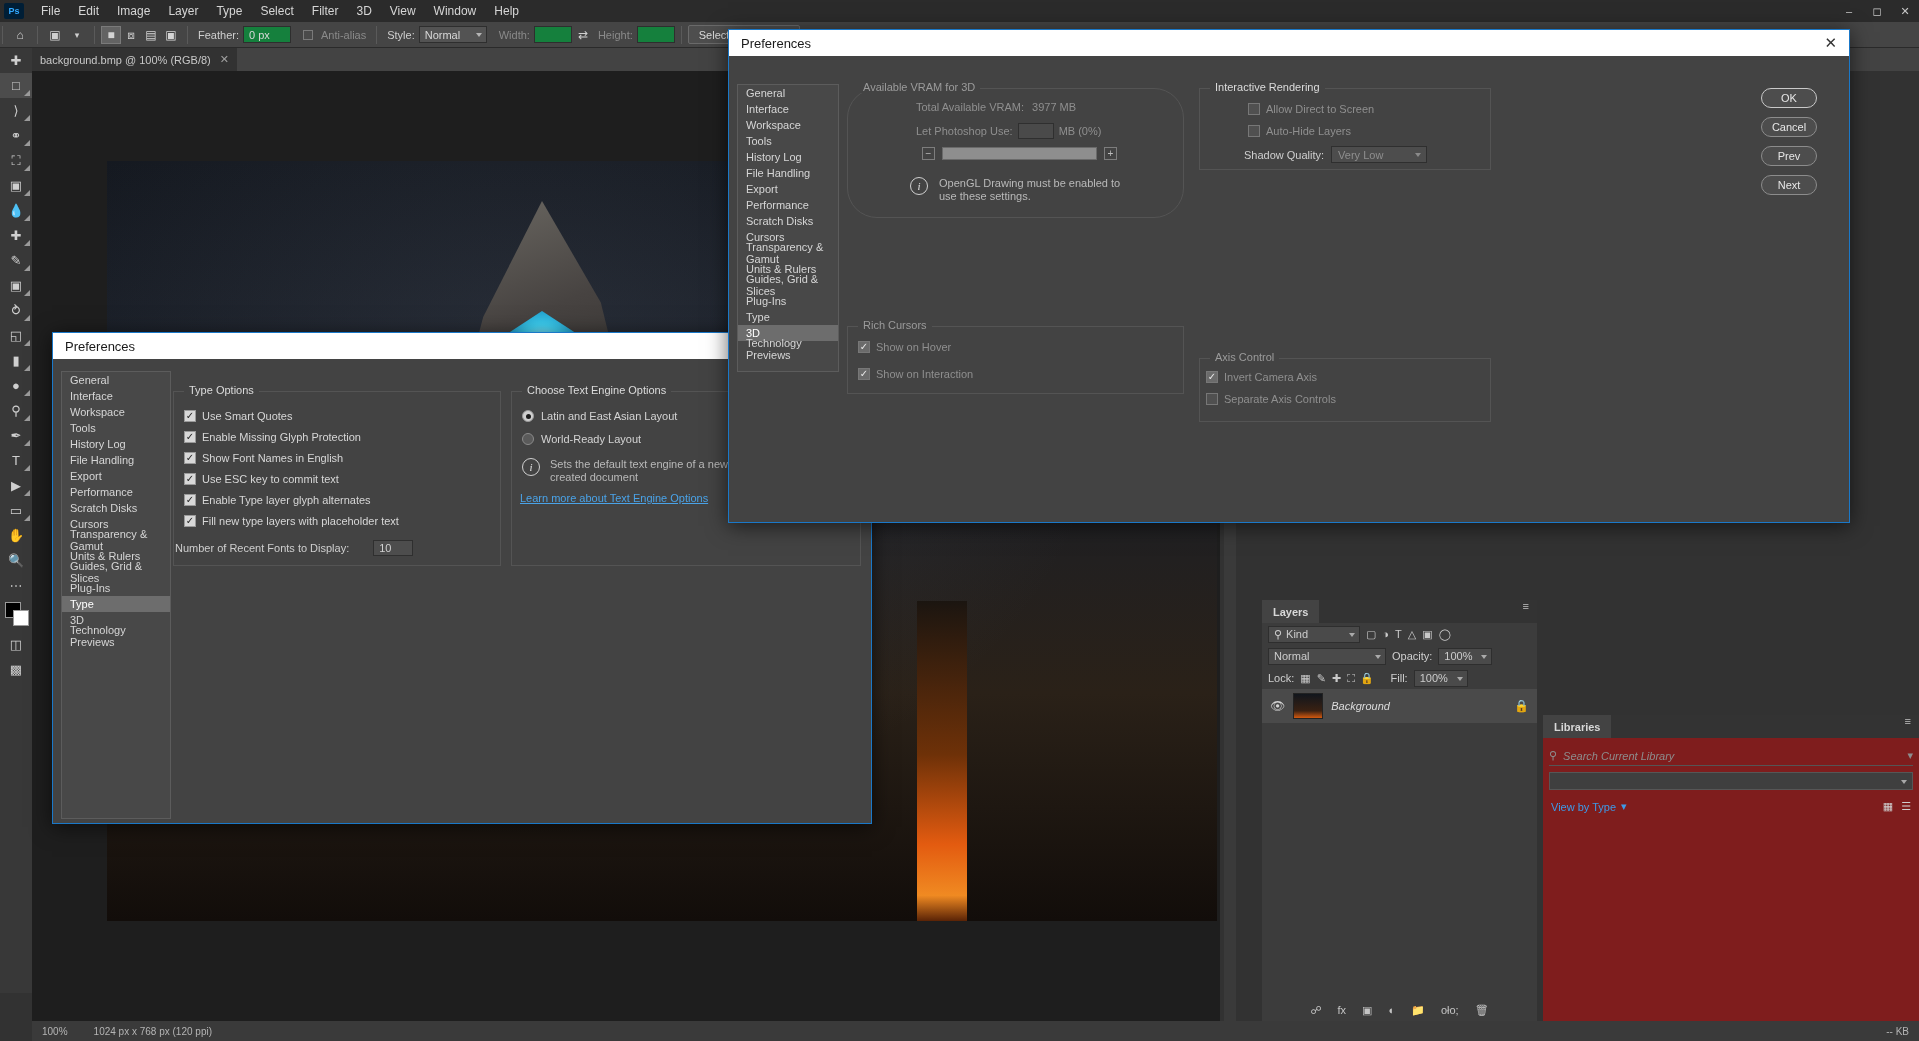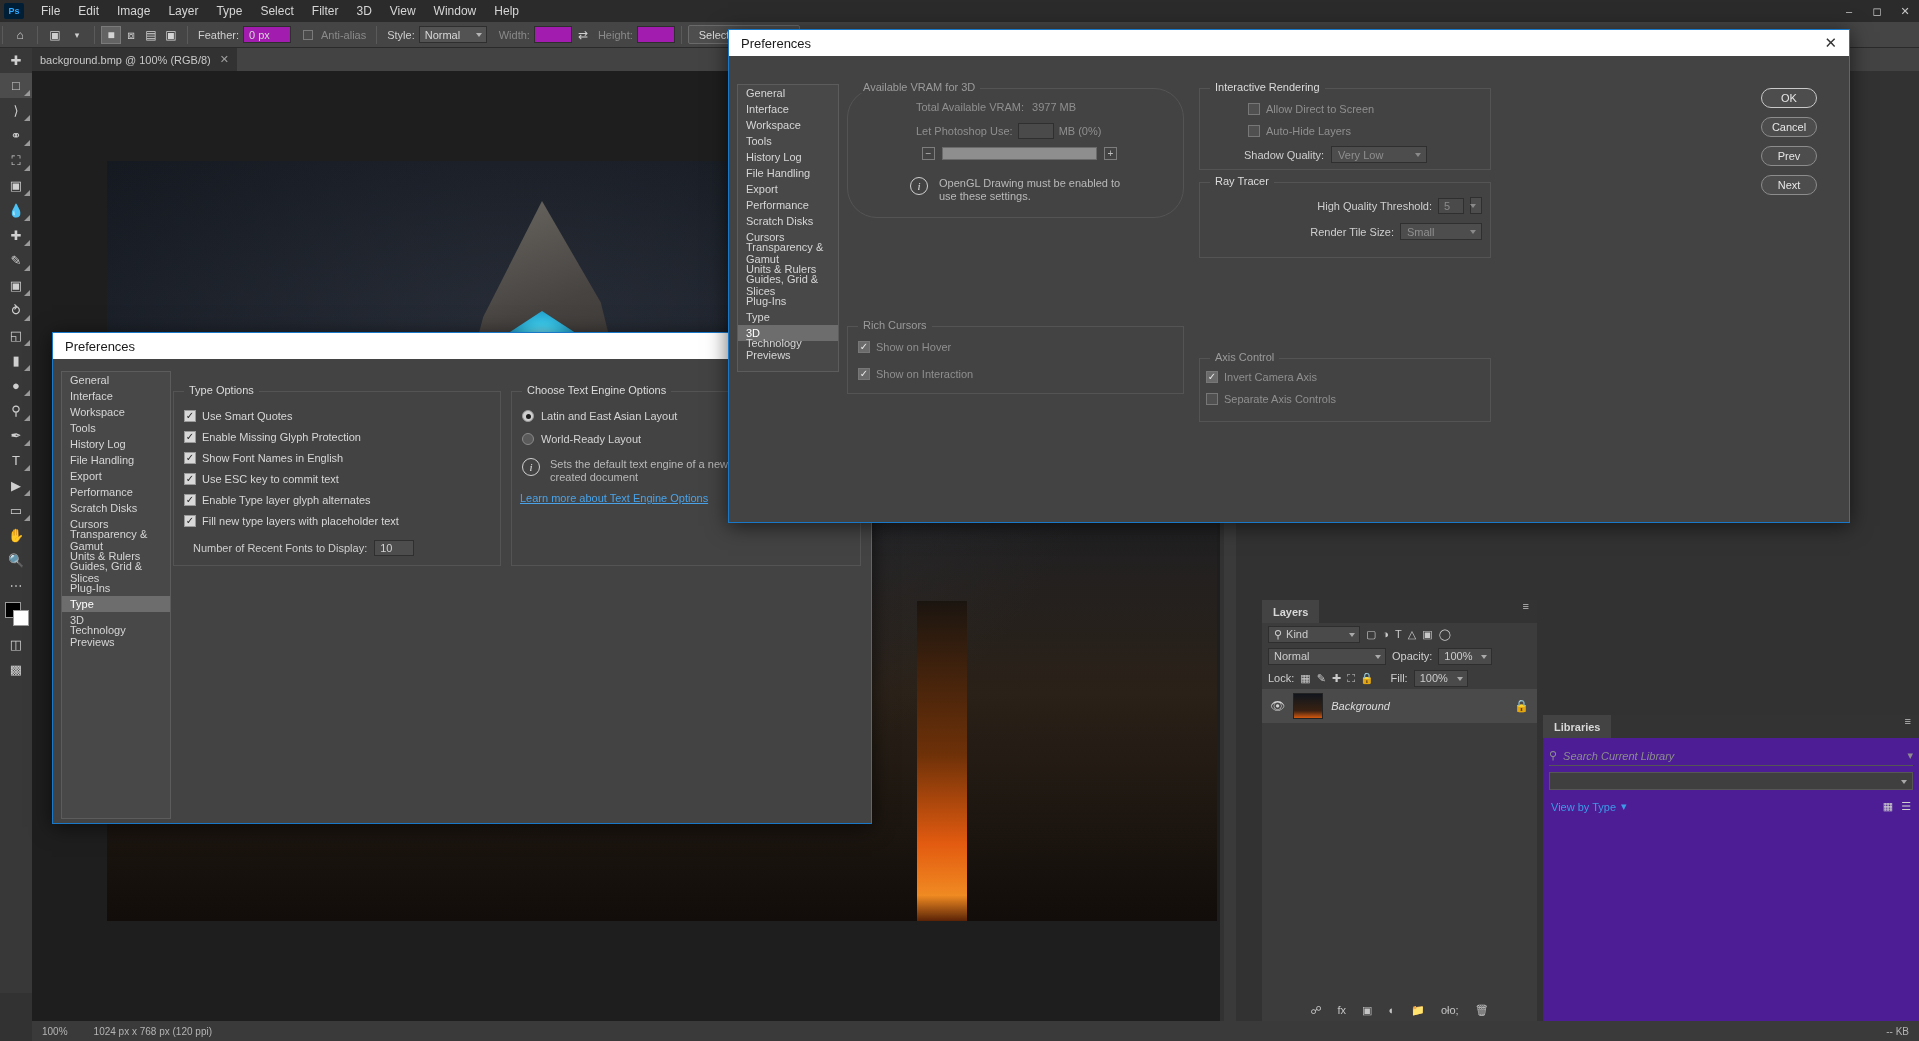--- a/index.html
+++ b/index.html
@@ -31,21 +31,21 @@
   
   .optionsbar {
     position:absolute; left:0; top:22px; width:1919px; height:26px;
     background:#454545; display:flex; align-items:center; border-bottom:1px solid #2a2a2a;
   }
   .ob-sep { width:1px; height:18px; background:#5a5a5a; margin:0 6px; }
   .ob-icon { width:22px; height:20px; display:flex; align-items:center; justify-content:center; color:#cfcfcf; }
   .ob-label { color:#cfcfcf; font-size:11px; margin:0 4px 0 4px; }
   .ob-label.dim { color:#8a8a8a; }
   .ob-field {
-    background:#a21caf; border:1px solid #2e2e2e; height:17px; color:#d8d8d8;
+    background:#15803d; border:1px solid #2e2e2e; height:17px; color:#d8d8d8;
     font-size:11px; display:flex; align-items:center; padding:0 5px;
   }
   .ob-field.empty { color:#8a8a8a; }
   .ob-select {
     background:#535353; border:1px solid #2e2e2e; height:17px; color:#d8d8d8; font-size:11px;
     display:flex; align-items:center; padding:0 14px 0 5px; position:relative; min-width:64px;
   }
   .ob-select:after {
     content:''; position:absolute; right:4px; top:6px;
     border-left:3px solid transparent; border-right:3px solid transparent; border-top:4px solid #b4b4b4;
@@ -90,21 +90,21 @@
      clip-path: polygon(50% 0%, 100% 36%, 50% 100%, 0% 36%); filter:blur(0.4px);
      box-shadow:0 0 40px 18px rgba(62,200,245,0.45);}
   .firestrip { position:absolute; left:810px; top:440px; width:50px; height:320px;
      background:linear-gradient(180deg,#1b1510 0%,#6e3108 48%,#e35b10 76%, #f08a22 92%, #5a2306 100%); }
   .mist { position:absolute; left:0; top:0; width:100%; height:100%;
      background:radial-gradient(ellipse at 38% 28%, rgba(120,130,150,0.18) 0%, rgba(0,0,0,0) 60%); }
 
   
   .rail { position:absolute; left:1224px; top:71px; width:12px; height:950px; background:#3a3a3a; }
   .panel-layers { position:absolute; left:1262px; top:600px; width:275px; height:421px; background:#3c3c3c; }
-  .panel-libs { position:absolute; left:1543px; top:715px; width:376px; height:306px; background:#4c1d95; }
+  .panel-libs { position:absolute; left:1543px; top:715px; width:376px; height:306px; background:#7f1d1d; }
   .panel-tabbar { height:23px; background:#333; display:flex; align-items:flex-start; }
   .panel-tab { height:23px; padding:0 11px; display:flex; align-items:center; font-size:11px;
      font-weight:bold; color:#d8d8d8; background:#434343; }
   .panel-menu { margin-left:auto; padding-right:8px; color:#c0c0c0; font-size:11px;}
   .lyr-row { display:flex; align-items:center; height:22px; padding:0 6px; font-size:11px; color:#c9c9c9; gap:6px;}
   .lyr-select { background:#4a4a4a; border:1px solid #2e2e2e; height:17px; font-size:11px;
      color:#ccc; display:flex; align-items:center; padding:0 14px 0 5px; position:relative;}
   .lyr-select:after { content:''; position:absolute; right:4px; top:6px;
      border-left:3px solid transparent;border-right:3px solid transparent;border-top:4px solid #aaa;}
   .lyr-item { display:flex; align-items:center; height:34px; background:#4a4a4a; padding:0 8px; gap:8px; }
@@ -408,21 +408,21 @@
         </div>
         <div class="ck" style="position:absolute;left:10px;top:102px">
           <span class="ckbox light">✓</span>
           <span class="t">Enable Type layer glyph alternates</span>
         </div>
         <div class="ck" style="position:absolute;left:10px;top:123px">
           <span class="ckbox light">✓</span>
           <span class="t">Fill new type layers with placeholder text</span>
         </div>
 
-        <div class="fld-row" style="left:19px; top:148px; gap:7px">
+        <div class="fld-row" style="left:1px; top:148px; gap:24px">
           <span class="lbl">Number of Recent Fonts to Display:</span>
           <span class="box" style="width:40px">10</span>
         </div>
       </div>
 
       <div class="grp" style="left:458px; top:32px; width:350px; height:175px;">
         <span class="grp-label">Choose Text Engine Options</span>
 
         <div class="rd" style="position:absolute;left:10px;top:18px">
           <span class="rdo on"></span>
@@ -518,32 +518,20 @@
         <div class="ck" style="position:absolute;left:48px;top:36px">
           <span class="ckbox"></span>
           <span class="t dim">Auto-Hide Layers</span>
         </div>
         <div class="fld-row" style="left:44px; top:57px; gap:7px">
           <span class="lbl">Shadow Quality:</span>
           <span class="sel-ctl" style="width:96px">Very Low</span>
         </div>
       </div>
 
-      <div class="grp" style="left:470px; top:126px; width:292px; height:76px;">
-        <span class="grp-label">Ray Tracer</span>
-        <div class="fld-row" style="left:0px; top:14px; width:282px; justify-content:flex-end; gap:6px">
-          <span class="lbl">High Quality Threshold:</span>
-          <span class="box dim" style="width:26px">5</span>
-          <span class="sel-ctl" style="width:12px;padding:0"></span>
-        </div>
-        <div class="fld-row" style="left:0px; top:40px; width:282px; justify-content:flex-end; gap:6px">
-          <span class="lbl">Render Tile Size:</span>
-          <span class="sel-ctl" style="width:82px">Small</span>
-        </div>
-      </div>
 
 
       <div class="grp dim" style="left:470px; top:302px; width:292px; height:64px;">
         <span class="grp-label">Axis Control</span>
         <div class="ck" style="position:absolute;left:6px;top:12px">
           <span class="ckbox on">✓</span>
           <span class="t dim">Invert Camera Axis</span>
         </div>
         <div class="ck" style="position:absolute;left:6px;top:34px">
           <span class="ckbox"></span>

